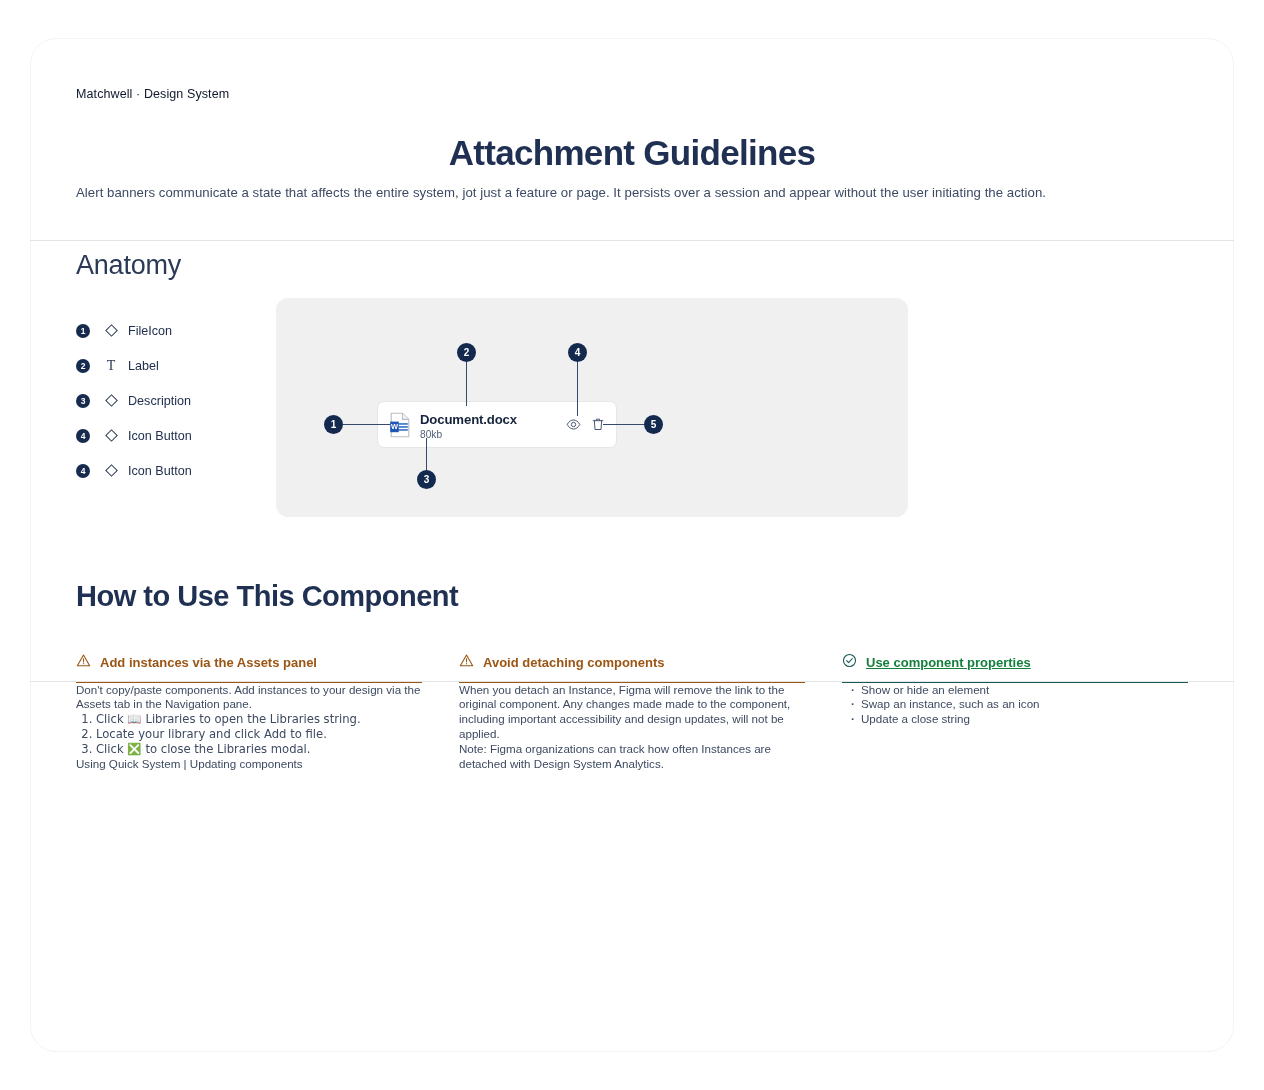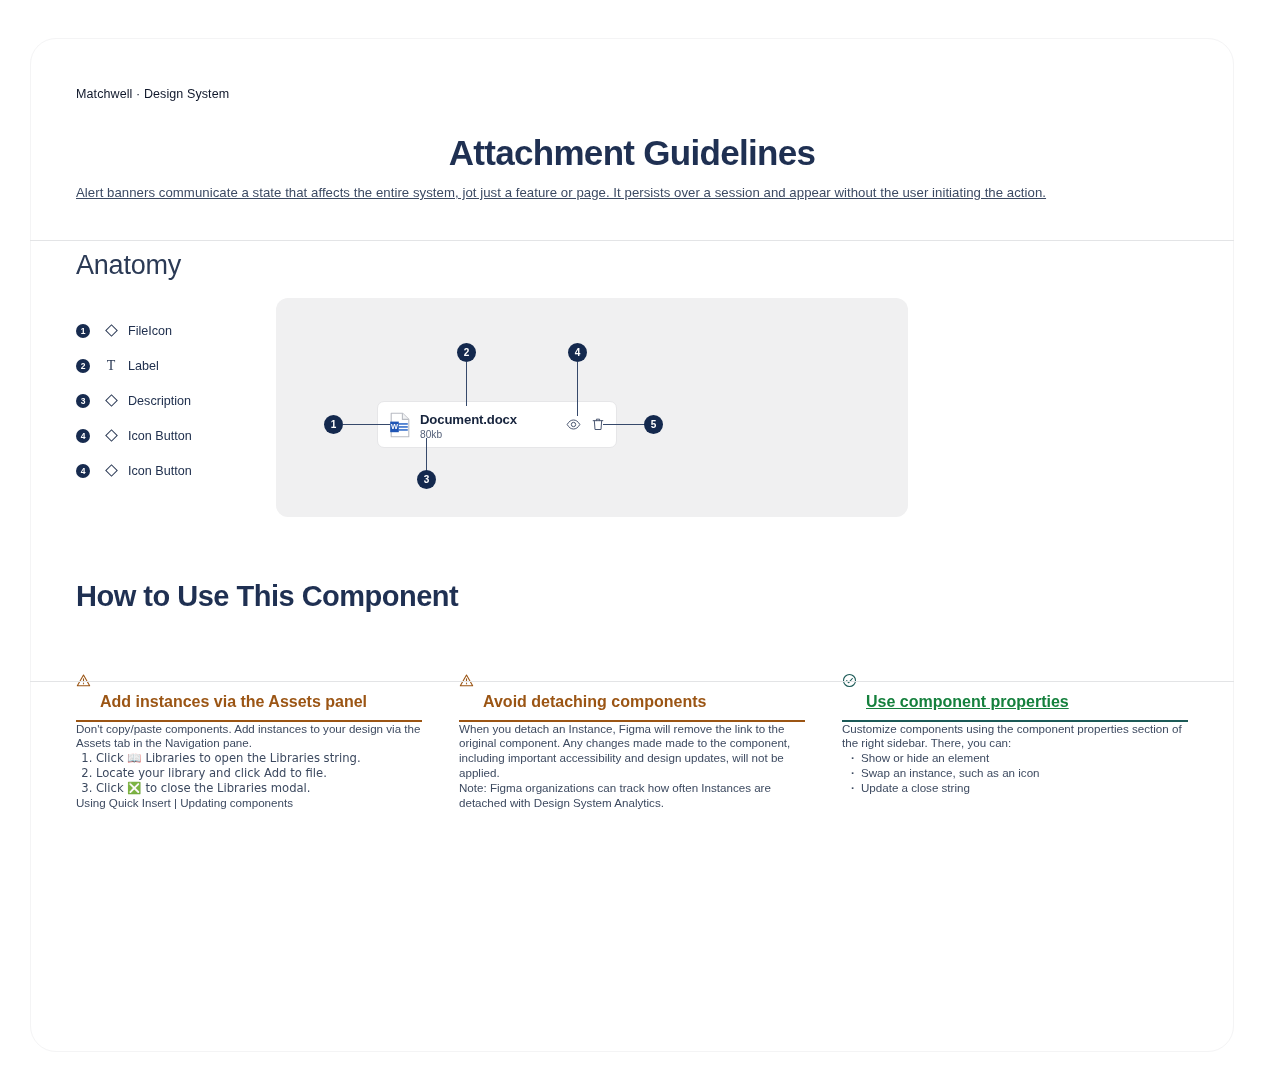--- a/index.html
+++ b/index.html
@@ -39,21 +39,20 @@
     letter-spacing: -0.7px;
     color: #1F3052;
     margin-top: 32px;
     text-align: center;
   }
   .page-subtitle {
     font-size: 13.2px;
     color: #3c4a63;
     margin-top: 12px;
     letter-spacing: .05px;
-    text-decoration: underline;
   }
 
   .divider {
     position: absolute;
     left: 30px;
     width: 1204px;
     height: 1px;
     background: #e3e4e6;
   }
   .divider.d1 { top: 240px; }
@@ -181,21 +180,21 @@
     gap: 37px;
     margin-top: 40px;
   }
   .card { width: 348px; }
   .card-head {
     display: flex;
     align-items: center;
     gap: 9px;
     padding-bottom: 9px;
   }
-  .card-head-title { font-size: 16px; font-weight: bold; margin-top: 40px; }
+  .card-head-title { font-size: 13px; font-weight: bold; }
   .rule { height: 1.6px; width: 100%; }
   .card.warn .card-head-title { color: #9B5514; }
   .card.warn .rule { background: #9B5514; }
   .card.ok .card-head-title { color: #15803d; text-decoration: underline; }
   .card.ok .rule { background: #1C5A57; }
 
   .card-body {
     font-size: 11.6px;
     line-height: 1.28;
     color: #3d4a60;
@@ -340,21 +339,21 @@
           <span class="card-head-title">Add instances via the Assets panel</span>
         </div>
         <div class="rule"></div>
         <div class="card-body">
           <p>Don't copy/paste components. Add instances to your design via the Assets tab in the Navigation pane.</p>
           <ol>
             <li class="glyph">Click 📖 Libraries to open the Libraries string.</li>
             <li class="glyph">Locate your library and click Add to file.</li>
             <li class="glyph">Click ❎ to close the Libraries modal.</li>
           </ol>
-          <p>Using Quick Insert | Updating components</p>
+          <p>Using Quick System | Updating components</p>
         </div>
       </div>
 
       <div class="card warn">
         <div class="card-head">
           <span>
             <svg width="15" height="15" viewBox="0 0 18 18" fill="none" stroke="#9B5514" stroke-width="1.3" stroke-linejoin="round" stroke-linecap="round">
               <path d="M9 2.4 L16.4 15.2 H1.6 Z"></path>
               <path d="M9 7 v3.6"></path>
                 <circle cx="9" cy="12.8" r=".75" fill="#9B5514" stroke="none"></circle>
@@ -374,21 +373,20 @@
           <span>
             <svg width="15" height="15" viewBox="0 0 18 18" fill="none" stroke="#1C5A57" stroke-width="1.3" stroke-linecap="round" stroke-linejoin="round">
               <circle cx="9" cy="9" r="7.2"></circle>
               <path d="M5.6 9.2 L8 11.6 L12.4 6.6"></path>
             </svg>
           </span>
           <span class="card-head-title">Use component properties</span>
         </div>
         <div class="rule"></div>
         <div class="card-body">
-          <p>Customize components using the component properties section of the right sidebar. There, you can:</p>
           <ul>
             <li>Show or hide an element</li>
             <li>Swap an instance, such as an icon</li>
             <li>Update a close string</li>
           </ul>
         </div>
       </div>
 
     </div>
   </div>

